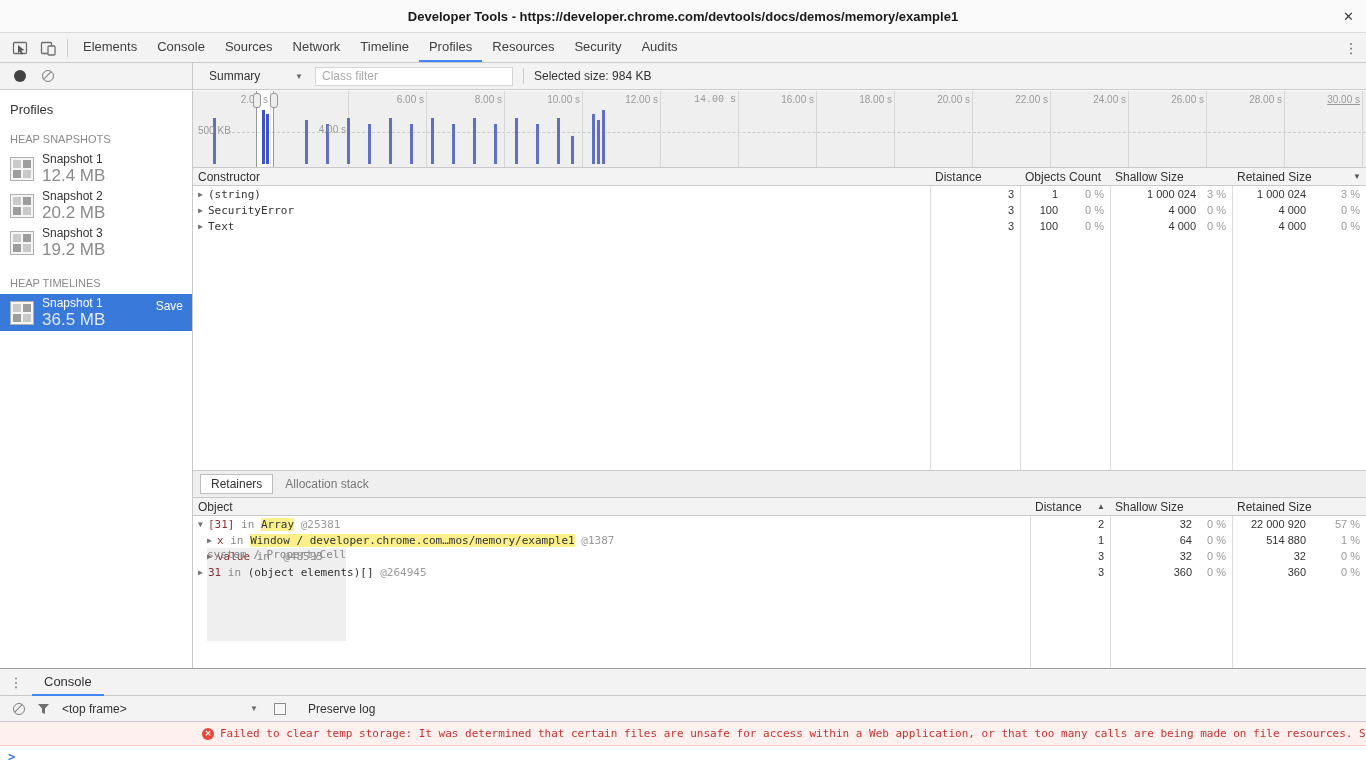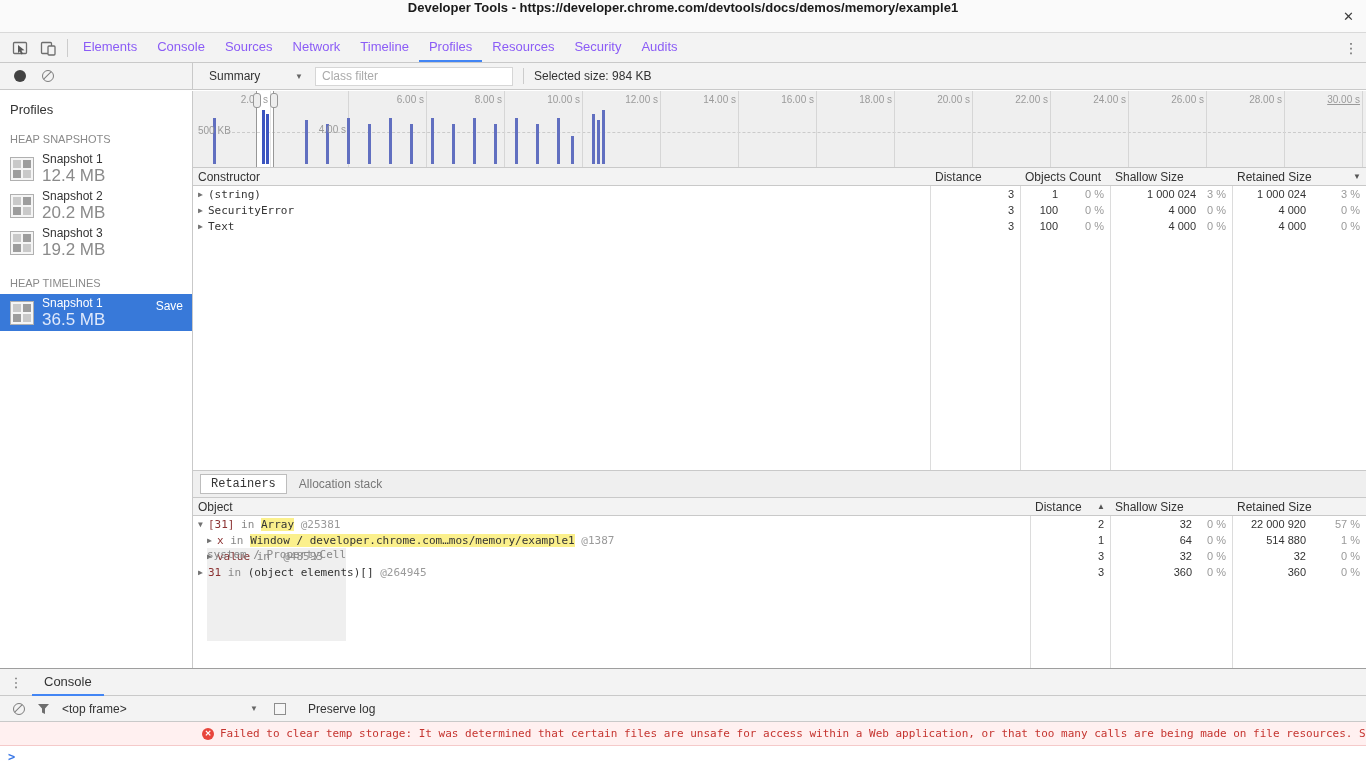--- a/index.html
+++ b/index.html
@@ -1,29 +1,29 @@
 <!DOCTYPE html>
 <html><head>
 <meta charset="utf-8">
 <style>
 * { box-sizing:border-box; margin:0; padding:0; }
 html,body { width:1366px; height:768px; }
 body { font-family:"Liberation Sans",sans-serif; font-size:12px; color:#333; background:#fff; overflow:hidden; position:relative; }
 
 
-.titlebar { position:absolute; top:0; left:0; width:1366px; height:33px; background:#fafafa; border-bottom:1px solid #d9d9d9; display:flex; align-items:flex-start; justify-content:center; }
+.titlebar { position:absolute; top:0; left:0; width:1366px; height:33px; background:#fafafa; border-bottom:1px solid #d9d9d9; display:flex; align-items:center; justify-content:center; }
 .titlebar .title { font-weight:bold; font-size:13px; color:#1a1a1a; }
 .titlebar .close { position:absolute; right:12px; top:9px; font-size:13px; color:#3c3c3c; cursor:default; }
 
 
 .tabbar { position:absolute; top:33px; left:0; width:1366px; height:30px; background:#f3f3f3; border-bottom:1px solid #c9c9c9; display:flex; align-items:center; padding-left:6px; }
 .icon-btn { width:28px; height:26px; display:flex; align-items:center; justify-content:center; }
 .vsep { width:1px; height:18px; background:#ccc; margin:0 5px; }
 #main-tabs { display:flex; height:29px; align-items:stretch; }
-.tab { padding:0 10px; height:29px; line-height:28px; font-size:13px; color:#8b5cf6; }
+.tab { padding:0 10px; height:29px; line-height:28px; font-size:13px; color:#404040; }
 .tab.selected { border-bottom:2px solid #4285f4; }
 .more-btn { margin-left:auto; width:30px; text-align:center; color:#666; font-size:14px; }
 
 
 .toolbar-row { position:absolute; top:63px; left:0; width:1366px; height:27px; background:#f3f3f3; border-bottom:1px solid #c9c9c9; display:flex; }
 .sidebar-tools { width:193px; border-right:1px solid #c9c9c9; display:flex; align-items:center; gap:16px; padding-left:14px; flex:none; }
 .record-dot { width:12px; height:12px; border-radius:50%; background:#424242; }
 .block-icon { position:relative; width:12px; height:12px; border:1.4px solid #7d7d7d; border-radius:50%; flex:none; }
 .block-icon::after { content:''; position:absolute; left:-1px; top:4px; width:11px; height:1.4px; background:#7d7d7d; transform:rotate(-45deg); }
 .main-toolbar { flex:1; display:flex; align-items:center; padding-left:16px; }
@@ -63,21 +63,21 @@
 
 
 .grid-header { height:18px; background:#f3f3f3; border-bottom:1px solid #c9c9c9; display:flex; align-items:center; position:relative; z-index:2; }
 .h-cell { display:flex; align-items:center; height:100%; padding-left:5px; font-size:12px; color:#333; flex:none;text-align:center; }
 .sort-arrow { margin-left:auto; padding-right:5px; font-size:8px; color:#555; }
 .col-line { position:absolute; top:0; bottom:0; width:1px; background:#dcdcdc; z-index:1; }
 
 .ctor-section { position:absolute; left:0; top:77px; width:1173px; height:303px; border-bottom:1px solid #c9c9c9; background:#fff; }
 .ret-tabs { position:absolute; left:0; top:380px; width:1173px; height:27px; background:#efefef; border-bottom:1px solid #c9c9c9; display:flex; align-items:center; padding-left:7px; gap:2px; }
 .ret-tab { font-size:12px; padding:2px 10px; color:#777; }
-.ret-tab.selected { background:#fff; border:1px solid #bdbdbd; color:#333;font-family:Liberation Mono, monospace; }
+.ret-tab.selected { background:#fff; border:1px solid #bdbdbd; color:#333; }
 .ret-section { position:absolute; left:0; top:407px; width:1173px; height:170px; background:#fff; }
 
 .ctor-row, .ret-row { display:flex; height:16px; align-items:center; position:relative; z-index:2; }
 .cell-name { display:flex; align-items:center; padding-left:5px; font-family:"DejaVu Sans Mono",monospace; font-size:11px; color:#333; white-space:pre; overflow:hidden; flex:none; }
 .tri { color:#727272; font-size:8px; width:10px; flex:none; }
 .cell-num { display:flex; justify-content:flex-end; align-items:center; padding-right:6px; font-size:11px; color:#333; flex:none; }
 .pct { text-align:right; color:#9a9a9a; flex:none; }
 .prop { color:#8b3232; }
 .kw { color:#888; }
 .objname { color:#333; }
@@ -225,21 +225,21 @@
       <div class="tick-label" style="left: 153px; margin-top: 30px;">4.00 s</div>
       <div class="gridline" style="left: 233px;"></div>
       <div class="tick-label" style="left: 231px;">6.00 s</div>
       <div class="gridline" style="left: 311px;"></div>
       <div class="tick-label" style="left: 309px;">8.00 s</div>
       <div class="gridline" style="left: 389px;"></div>
       <div class="tick-label" style="left: 387px;">10.00 s</div>
       <div class="gridline" style="left: 467px;"></div>
       <div class="tick-label" style="left: 465px;">12.00 s</div>
       <div class="gridline" style="left: 545px;"></div>
-      <div class="tick-label" style="left: 543px;">14.00 s</div>
+      <div class="tick-label" style="left: 543px; font-family: Liberation Mono, monospace;">14.00 s</div>
       <div class="gridline" style="left: 623px;"></div>
       <div class="tick-label" style="left: 621px;">16.00 s</div>
       <div class="gridline" style="left: 701px;"></div>
       <div class="tick-label" style="left: 699px;">18.00 s</div>
       <div class="gridline" style="left: 779px;"></div>
       <div class="tick-label" style="left: 777px;">20.00 s</div>
       <div class="gridline" style="left: 857px;"></div>
       <div class="tick-label" style="left: 855px;">22.00 s</div>
       <div class="gridline" style="left: 935px;"></div>
       <div class="tick-label" style="left: 933px;">24.00 s</div>

